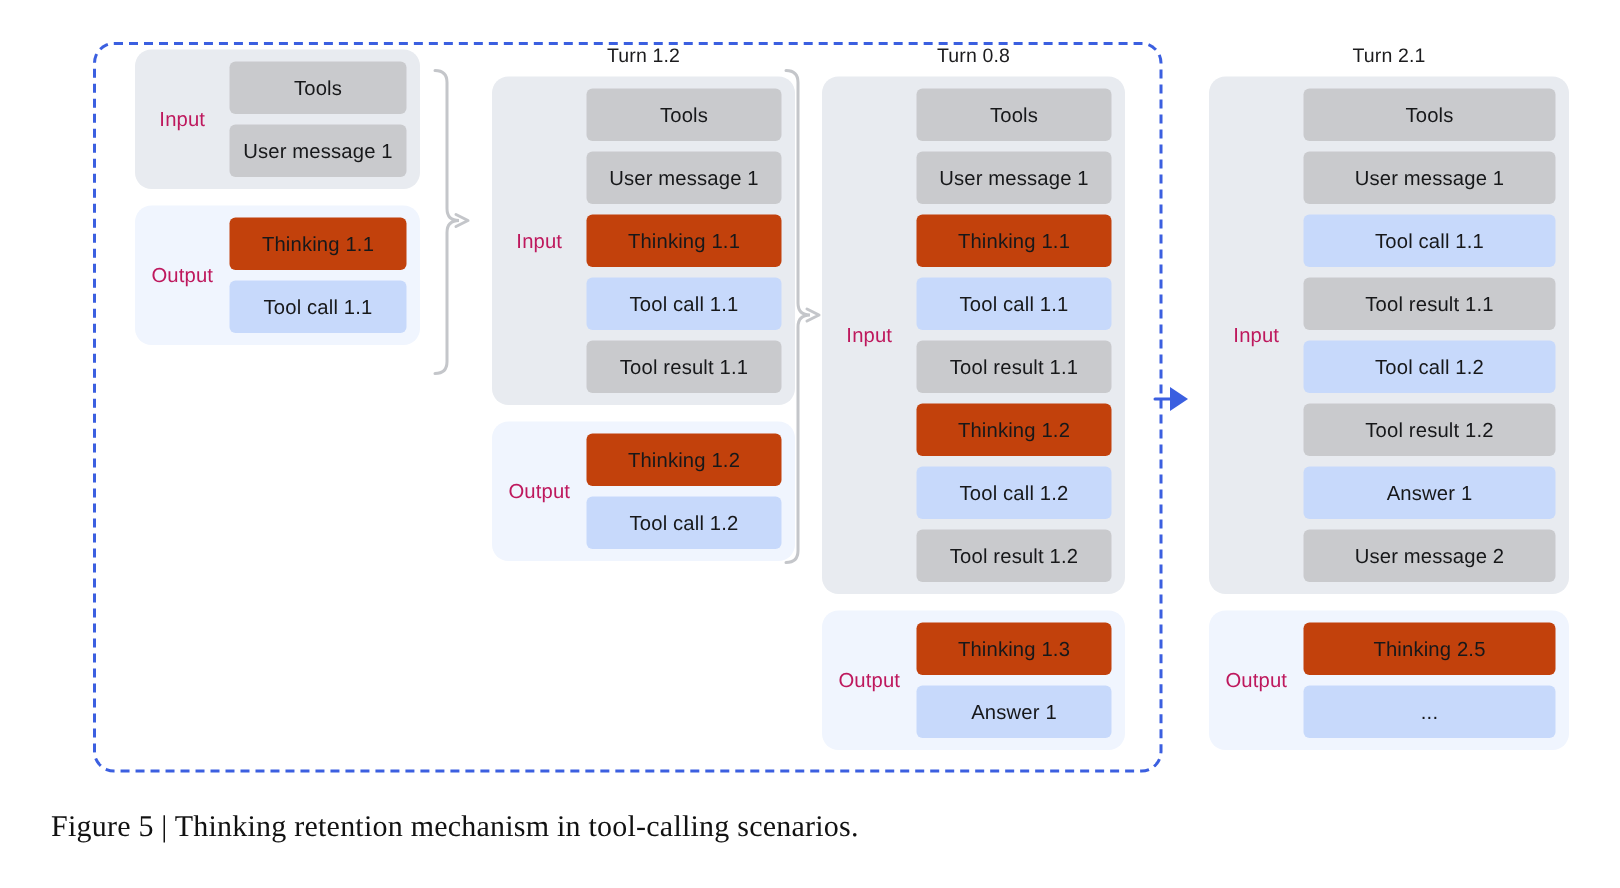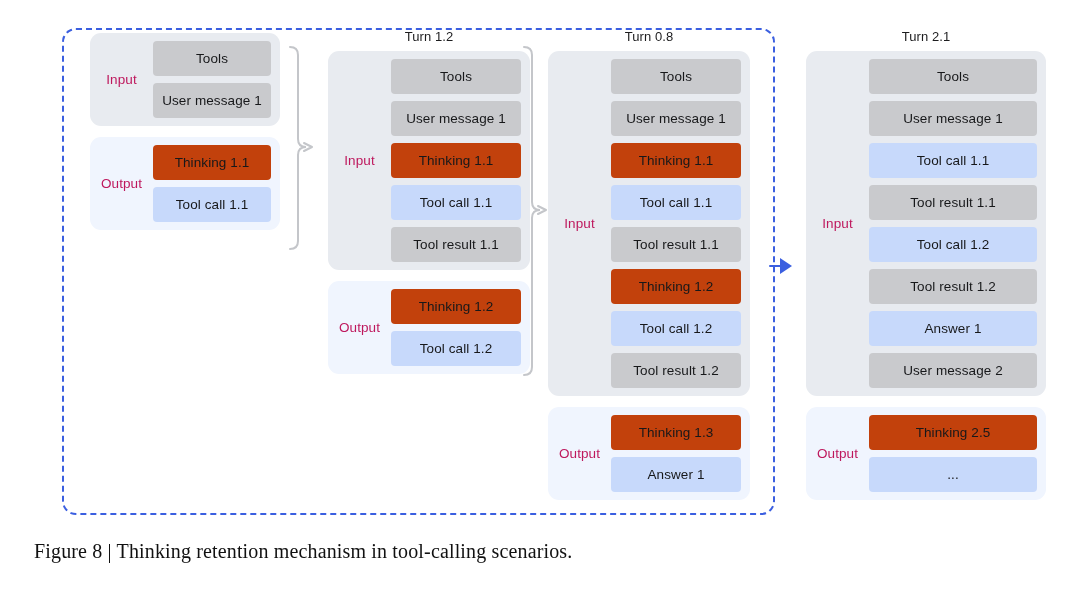--- a/index.html
+++ b/index.html
@@ -198,13 +198,13 @@
     <path d="M16,162 L24,166 L16,170" fill="none" stroke="#c4c6ca" stroke-width="2" stroke-linecap="round" stroke-linejoin="round"></path>
   </svg>
 
   <svg id="stage-arrow" width="30" height="22" viewBox="0 0 30 22">
     <path d="M2,11 L14,11" stroke="#3b5fe0" stroke-width="2" stroke-linecap="round"></path>
     <path d="M12,3 L24,11 L12,19 Z" fill="#3b5fe0"></path>
   </svg>
 
 </div>
 
-<div id="caption">Figure 8 | Thinking retention mechanism in tool-calling scenarios.</div>
+<div id="caption">Figure 5 | Thinking retention mechanism in tool-calling scenarios.</div>
 
 </body></html>

